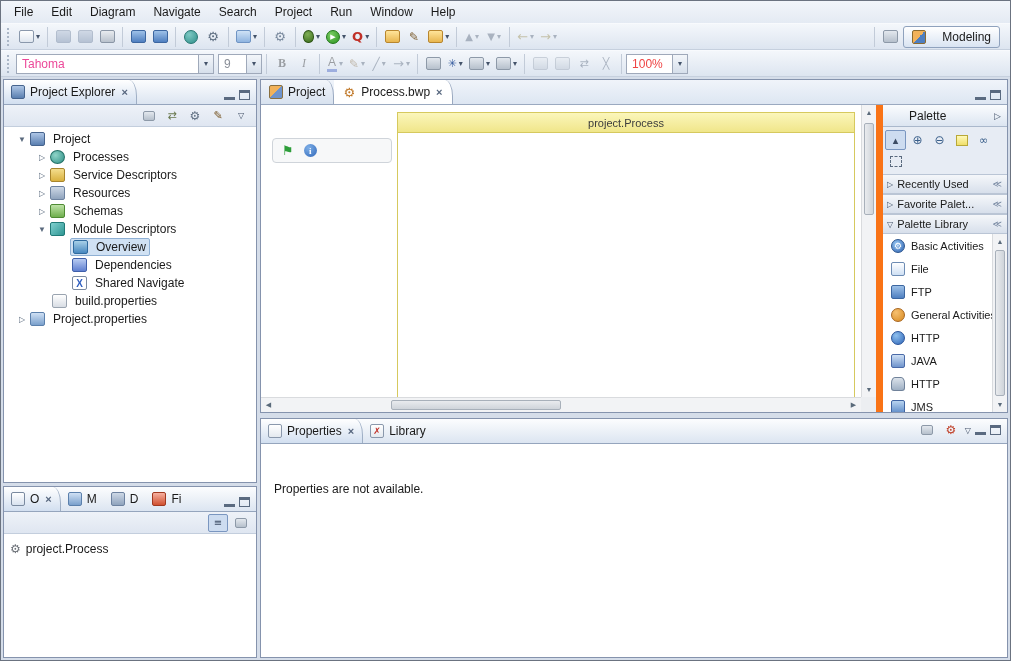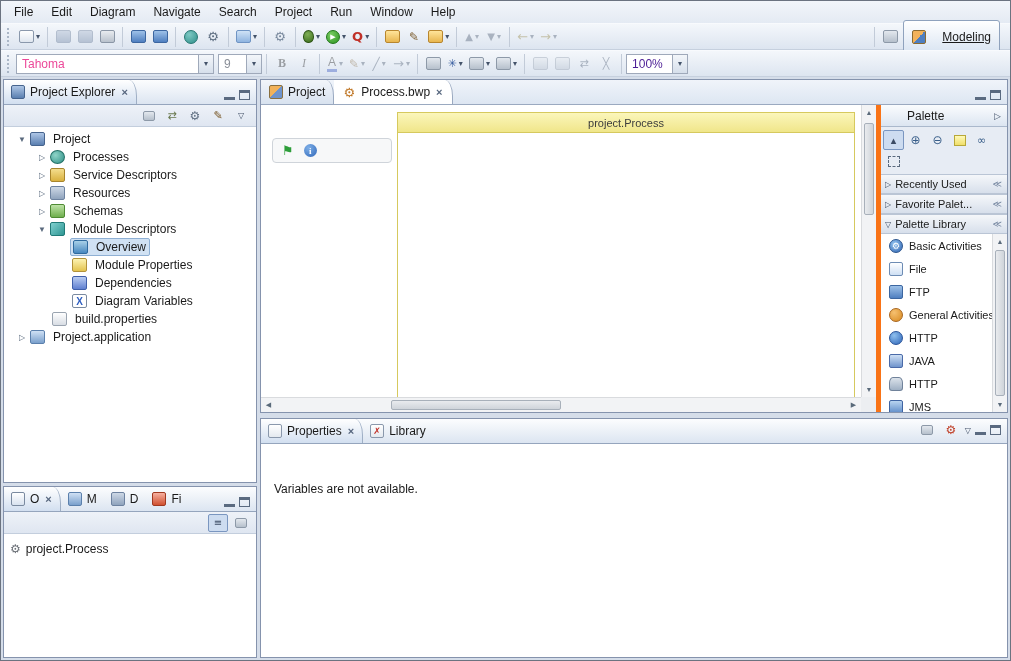--- a/index.html
+++ b/index.html
@@ -30,24 +30,24 @@
   .i-blue  { background:linear-gradient(#9ec1e8,#4f7fc0); border:1px solid #3c66a0; }
   .i-teal  { width:14px; height:14px; background:radial-gradient(circle at 35% 30%,#7ec9c4,#2f8f8a); border:1px solid #257672; border-radius:50%; }
   .i-chart { background:linear-gradient(#cfe2f6,#8fb4e0); border:1px solid #6f94c4; }
   .i-bug   { width:11px; height:13px; background:radial-gradient(circle at 40% 30%,#7fae55,#3c6e1e); border:1px solid #2e5516; border-radius:50% 50% 45% 45%; }
   .i-run   { width:14px; height:14px; border-radius:50%; background:radial-gradient(circle at 35% 30%,#79cc62,#2d9422); border:1px solid #1f7518; color:#fff; font-size:7px; display:inline-flex; align-items:center; justify-content:center; }
   .i-q     { color:#c03028; font-weight:bold; font-size:13px; }
   .i-folder{ background:linear-gradient(#ffe49a,#e8b64f); border:1px solid #b8862e; }
   .i-gray  { background:linear-gradient(#e3e8ee,#b6c0cc); border:1px solid #8d99a8; }
 
   .combo { height:20px; background:#fff; border:1px solid #9fa9ba; display:inline-flex; align-items:center; }
-  .combo .cval { flex:1; padding:0 5px; color:#4c1d95; white-space:nowrap; overflow:hidden; }
+  .combo .cval { flex:1; padding:0 5px; color:#ef4444; white-space:nowrap; overflow:hidden; }
   .combo .cbtn { width:15px; height:100%; background:linear-gradient(#f3f6fa,#d6dfeb); border-left:1px solid #9fa9ba; font-size:8px; color:#44536a; display:inline-flex; align-items:center; justify-content:center; }
 
-  .persp-btn { height:22px; display:inline-flex; align-items:center; gap:16px; padding:16px 8px; border:1px solid #8fa2bd; border-radius:3px; background:linear-gradient(#ffffff,#d9e4f2);text-decoration:underline; }
+  .persp-btn { height:22px; display:inline-flex; align-items:center; gap:16px; padding:4px 8px; border:1px solid #8fa2bd; border-radius:3px; background:linear-gradient(#ffffff,#d9e4f2); }
   .persp-ic { width:14px; height:14px; background:linear-gradient(135deg,#f2b25a 50%,#4f7fc0 50%); border:1px solid #8a6a30; border-radius:2px; }
 
   
   .main { flex:1; display:flex; gap:3px; padding:2px; background:#d5dde9; min-height:0; }
   .leftcol { width:254px; display:flex; flex-direction:column; gap:3px; min-height:0; }
   .rightcol { flex:1; display:flex; flex-direction:column; gap:5px; min-height:0; }
 
   .view { border:1px solid #8593ad; background:#fff; display:flex; flex-direction:column; min-height:0; }
   .view-titlebar { height:25px; flex:0 0 25px; display:flex; align-items:flex-end; background:linear-gradient(#fcfdfe,#dce5f1); border-bottom:1px solid #95a5bd; }
   .vtab { height:24px; display:flex; align-items:center; gap:5px; padding:0 7px; font-size:12px; white-space:nowrap; }
@@ -107,21 +107,21 @@
   .info-circle { width:13px; height:13px; border-radius:50%; background:radial-gradient(circle at 35% 30%,#7fb0e8,#2f66b8); color:#fff; font-size:9px; font-weight:bold; display:inline-flex; align-items:center; justify-content:center; font-family:"Liberation Serif",serif; }
 
   .vscroll { position:absolute; top:0; right:0; bottom:15px; width:15px; background:#f2f3f5; border-left:1px solid #d9dbde; display:flex; flex-direction:column; }
   .hscroll { position:absolute; left:0; right:15px; bottom:0; height:15px; background:#f2f3f5; border-top:1px solid #d9dbde; display:flex; }
   .corner { position:absolute; right:0; bottom:0; width:15px; height:15px; background:#eceef1; }
   .sarrow { flex:0 0 15px; display:flex; align-items:center; justify-content:center; font-size:7px; color:#5a6a7a; }
   .vthumb { margin:3px 2px; height:92px; background:linear-gradient(90deg,#e9ebee,#cfd4da); border:1px solid #a8b0ba; border-radius:2px; }
   .hthumb { margin:2px 0 2px 115px; width:170px; background:linear-gradient(#e9ebee,#cfd4da); border:1px solid #a8b0ba; border-radius:2px; }
 
   
-  .palette { width:131px; flex:0 0 131px; border-left:5px solid #f97316; display:flex; flex-direction:column; background:#e7ecf4; min-height:0; }
+  .palette { width:131px; flex:0 0 131px; border-left:7px solid #f97316; display:flex; flex-direction:column; background:#e7ecf4; min-height:0; }
   .phead { height:22px; flex:0 0 22px; display:flex; align-items:center; padding:0 6px 0 26px; background:linear-gradient(#fafcfe,#dce5f1); border-bottom:1px solid #aab8cc; }
   .phead .parrow { margin-left:auto; font-size:9px; color:#44536a; }
   .ptools { flex:0 0 46px; display:flex; flex-wrap:wrap; align-content:flex-start; gap:1px; padding:3px 2px; }
   .ptool { width:21px; height:20px; display:inline-flex; align-items:center; justify-content:center; border:1px solid transparent; border-radius:2px; font-size:12px; color:#3c4c64; }
   .ptool.active { background:#cddcf0; border-color:#7a96c0; }
   .note-ic { width:12px; height:11px; background:linear-gradient(#fff9b8,#f0df6a); border:1px solid #b8a838; }
   .marq-ic { width:12px; height:11px; border:1px dashed #5a6a7e; }
   .psection { height:20px; flex:0 0 20px; display:flex; align-items:center; gap:4px; padding:0 5px 0 4px; background:linear-gradient(#f5f7fa,#d7dfeb); border-top:1px solid #bac5d5; border-bottom:1px solid #bac5d5; font-size:11px; white-space:nowrap; overflow:hidden; }
   .psection .sarr { font-size:8px; color:#44536a; flex:0 0 auto; }
   .psection .pin { margin-left:auto; font-size:9px; color:#7586a0; flex:0 0 auto; }
@@ -392,39 +392,35 @@
             <span class="ti ti-module"></span>
             <span class="tlabel">Module Descriptors</span>
           </div>
           <div class="trow" style="padding-left:66px">
             <span class="selwrap">
               <span class="ti ti-overview" style="margin-left:2px"></span>
               <span class="tlabel">Overview</span>
             </span>
           </div>
           <div class="trow" style="padding-left:68px">
-            <span class="ti ti-mprops"></span>
-            <span class="tlabel">Module Properties</span>
-          </div>
-          <div class="trow" style="padding-left:68px">
             <span class="ti ti-deps"></span>
             <span class="tlabel">Dependencies</span>
           </div>
           <div class="trow" style="padding-left:68px">
             <span class="ti ti-shared">X</span>
-            <span class="tlabel">Diagram Variables</span>
+            <span class="tlabel">Shared Navigate</span>
           </div>
           <div class="trow" style="padding-left:48px">
             <span class="ti ti-bprops"></span>
             <span class="tlabel">build.properties</span>
           </div>
           <div class="trow" style="padding-left:10px">
             <span class="twist">▷</span>
             <span class="ti ti-app"></span>
-            <span class="tlabel">Project.application</span>
+            <span class="tlabel">Project.properties</span>
           </div>
         </div>
       </section>
 
       <section class="view" style="flex:1">
         <div class="view-titlebar">
           <div class="vtab active">
             <span class="bdg" style="background:linear-gradient(#ffffff,#d8e2ef);border:1px solid #7a8aa0"></span>
             <span>O</span>
             <span class="vclose">×</span>
@@ -610,18 +606,18 @@
               </span>
             <span class="vti">
                 <span class="red-gear glyph">⚙</span>
               </span>
             <span class="menu-arrow">▽</span>
             <span class="mini"></span>
             <span class="maxi"></span>
           </div>
         </div>
         <div class="props-content">
-          <span>Variables are not available.</span>
+          <span>Properties are not available.</span>
         </div>
       </section>
     </div>
   </div>
 </div>
 
 </body></html>

